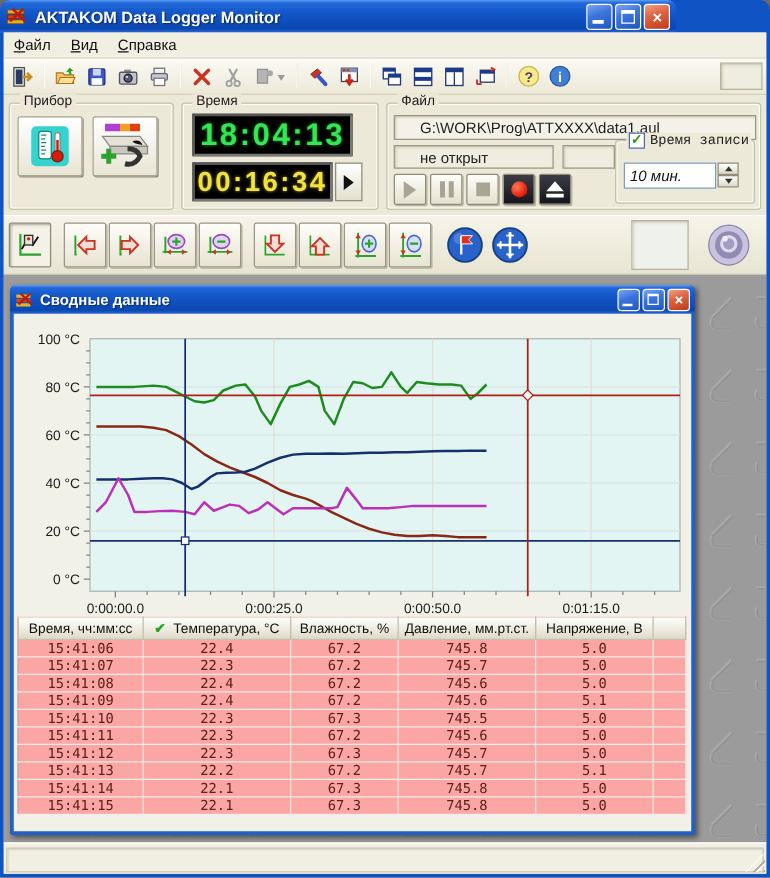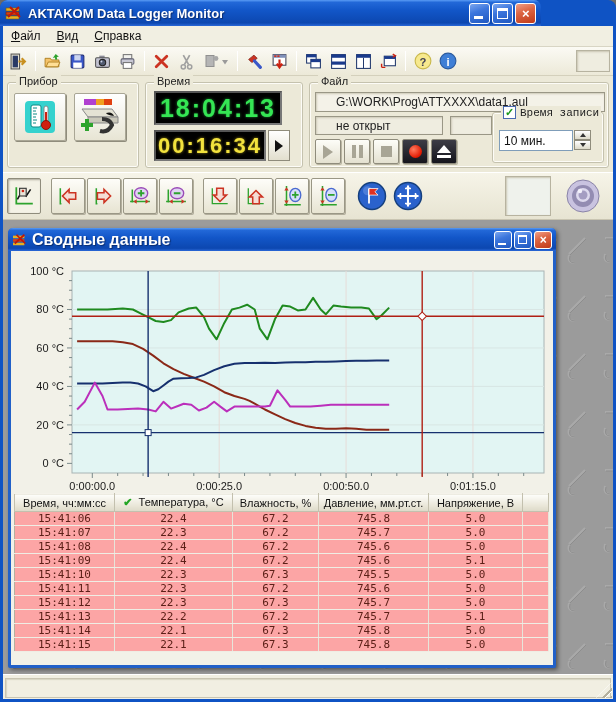--- a/index.html
+++ b/index.html
@@ -53,21 +53,21 @@
   .play-g{width:0;height:0;border-left:10px solid #a8a595;border-top:7px solid transparent;border-bottom:7px solid transparent;}
   .pause-g{display:flex;gap:3px;}
   .pause-g i{display:block;width:4px;height:13px;background:#a8a595;}
   .stop-g{width:11px;height:11px;background:#a8a595;}
   .rec-g{width:13px;height:13px;border-radius:50%;background:radial-gradient(circle at 35% 35%,#ff7a5e,#e01800 70%);}
   .eject-g{display:flex;flex-direction:column;align-items:center;gap:2px;}
   .eject-g .tri{width:0;height:0;border-bottom:8px solid #fff;border-left:7px solid transparent;border-right:7px solid transparent;}
   .eject-g .bar{width:14px;height:3px;background:#fff;}
   .checkbox{width:13px;height:13px;background:#fff;border:1px solid #4a6ab0;display:flex;align-items:center;justify-content:center;
     font-size:11px;font-weight:bold;color:#1d9a1d;line-height:11px;}
-  .spinner{position:absolute;display:flex;}
+  .spinner{position:absolute;display:flex;font-style:italic;}
   .spin-field{width:74px;height:21px;background:#fff;border:1px solid #7f9db9;font-size:12px;color:#111;
     display:flex;align-items:center;padding:0 4px;}
   .spin-arrows{display:flex;flex-direction:column;}
   .spin-arrows .sa{width:17px;height:10px;border:1px solid #8f8c7c;background:linear-gradient(#fff,#dcd9c8);
     display:flex;align-items:center;justify-content:center;margin-left:1px;}
   .sa .up{width:0;height:0;border-bottom:4px solid #333;border-left:3px solid transparent;border-right:3px solid transparent;}
   .sa .dn{width:0;height:0;border-top:4px solid #333;border-left:3px solid transparent;border-right:3px solid transparent;}
   
   .toolbar2{position:absolute;left:0;top:146px;width:610px;height:48px;background:linear-gradient(#f6f4e8,#e7e4d2);
     border-top:1px solid #fff;border-bottom:1px solid #c9c5b2;display:flex;align-items:center;padding:0 4px;}
@@ -80,21 +80,21 @@
   .round-btn{width:36px;height:36px;margin:0 8px 0 14px;flex:none;}
   
   .mdi{position:absolute;left:0;top:194px;width:610px;height:454px;background:#9b9b9b;overflow:hidden;}
   .mdi-pattern{position:absolute;left:0;top:0;}
   
   .child{position:absolute;left:5px;top:8px;width:548px;height:440px;background:#2160c8;border-radius:5px 5px 2px 2px;
     box-shadow:2px 2px 4px rgba(0,0,0,.45);}
   .child .titlebar2{position:absolute;left:0;top:0;width:100%;height:23px;border-radius:5px 5px 0 0;
     background:linear-gradient(180deg,#5a9cf5 0%,#2268d8 10%,#1256c8 42%,#0c47b0 88%,#2a68d8 100%);
     display:flex;align-items:center;padding:0 4px;}
-  .child .title{color:#fff;font-weight:bold;font-size:16px;text-shadow:1px 1px 1px #0a2c6e;margin-left:4px;flex:1;}
+  .child .title{color:#fff;font-weight:bold;font-size:12px;text-shadow:1px 1px 1px #0a2c6e;margin-left:4px;flex:1;}
   .cap-btn.small{width:18px;height:18px;}
   .cap-btn.small .glyph-min{left:3px;bottom:3px;width:8px;border-bottom-width:2px;}
   .cap-btn.small .glyph-max{left:3px;top:3px;width:9px;height:9px;border-top-width:2px;}
   .cap-btn.small .glyph-x{font-size:12px;line-height:16px;}
   .child-content{position:absolute;left:3px;top:23px;width:542px;height:414px;background:#f2f1e8;overflow:hidden;}
   
   .dtable{position:absolute;left:3px;top:242px;width:535px;border-collapse:collapse;background:#fca5a5;
     border:1px solid #b3b0a0;}
   .dtable th{background:linear-gradient(#fefefb,#e8e5d6 70%,#dcd9c8);border:1px solid #c3c0ae;border-top-color:#f4f2ea;
     font-size:11px;font-weight:normal;color:#111;height:18px;padding:0 2px;white-space:nowrap;}

